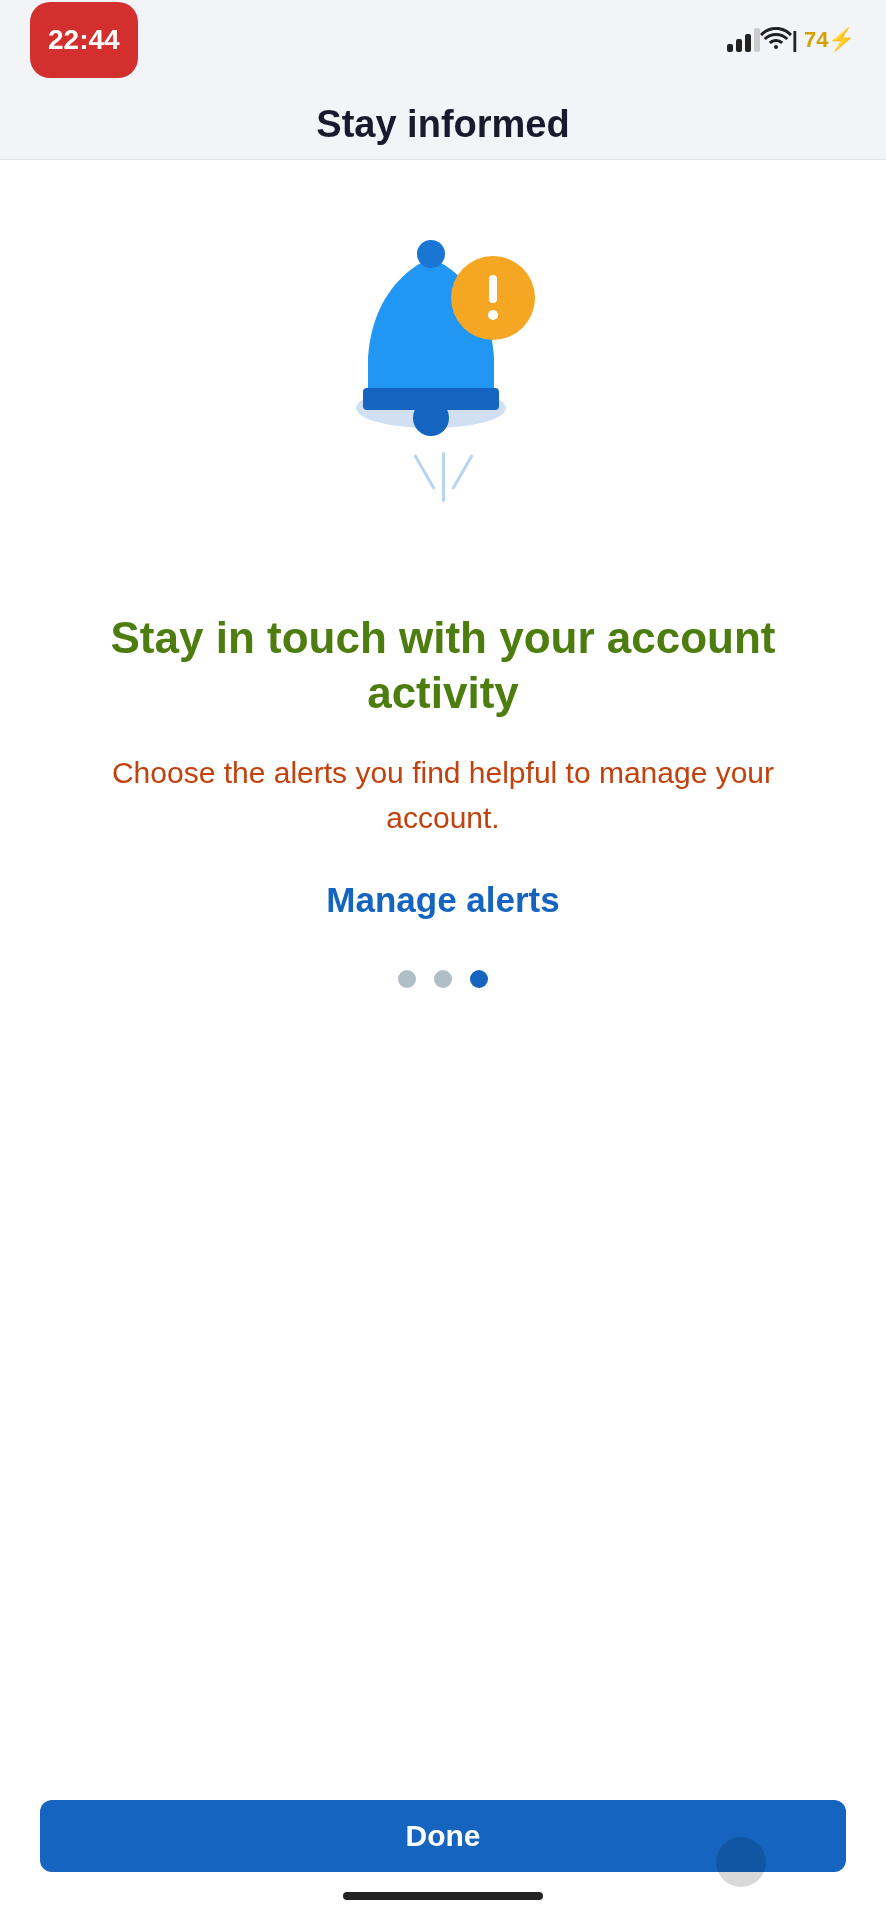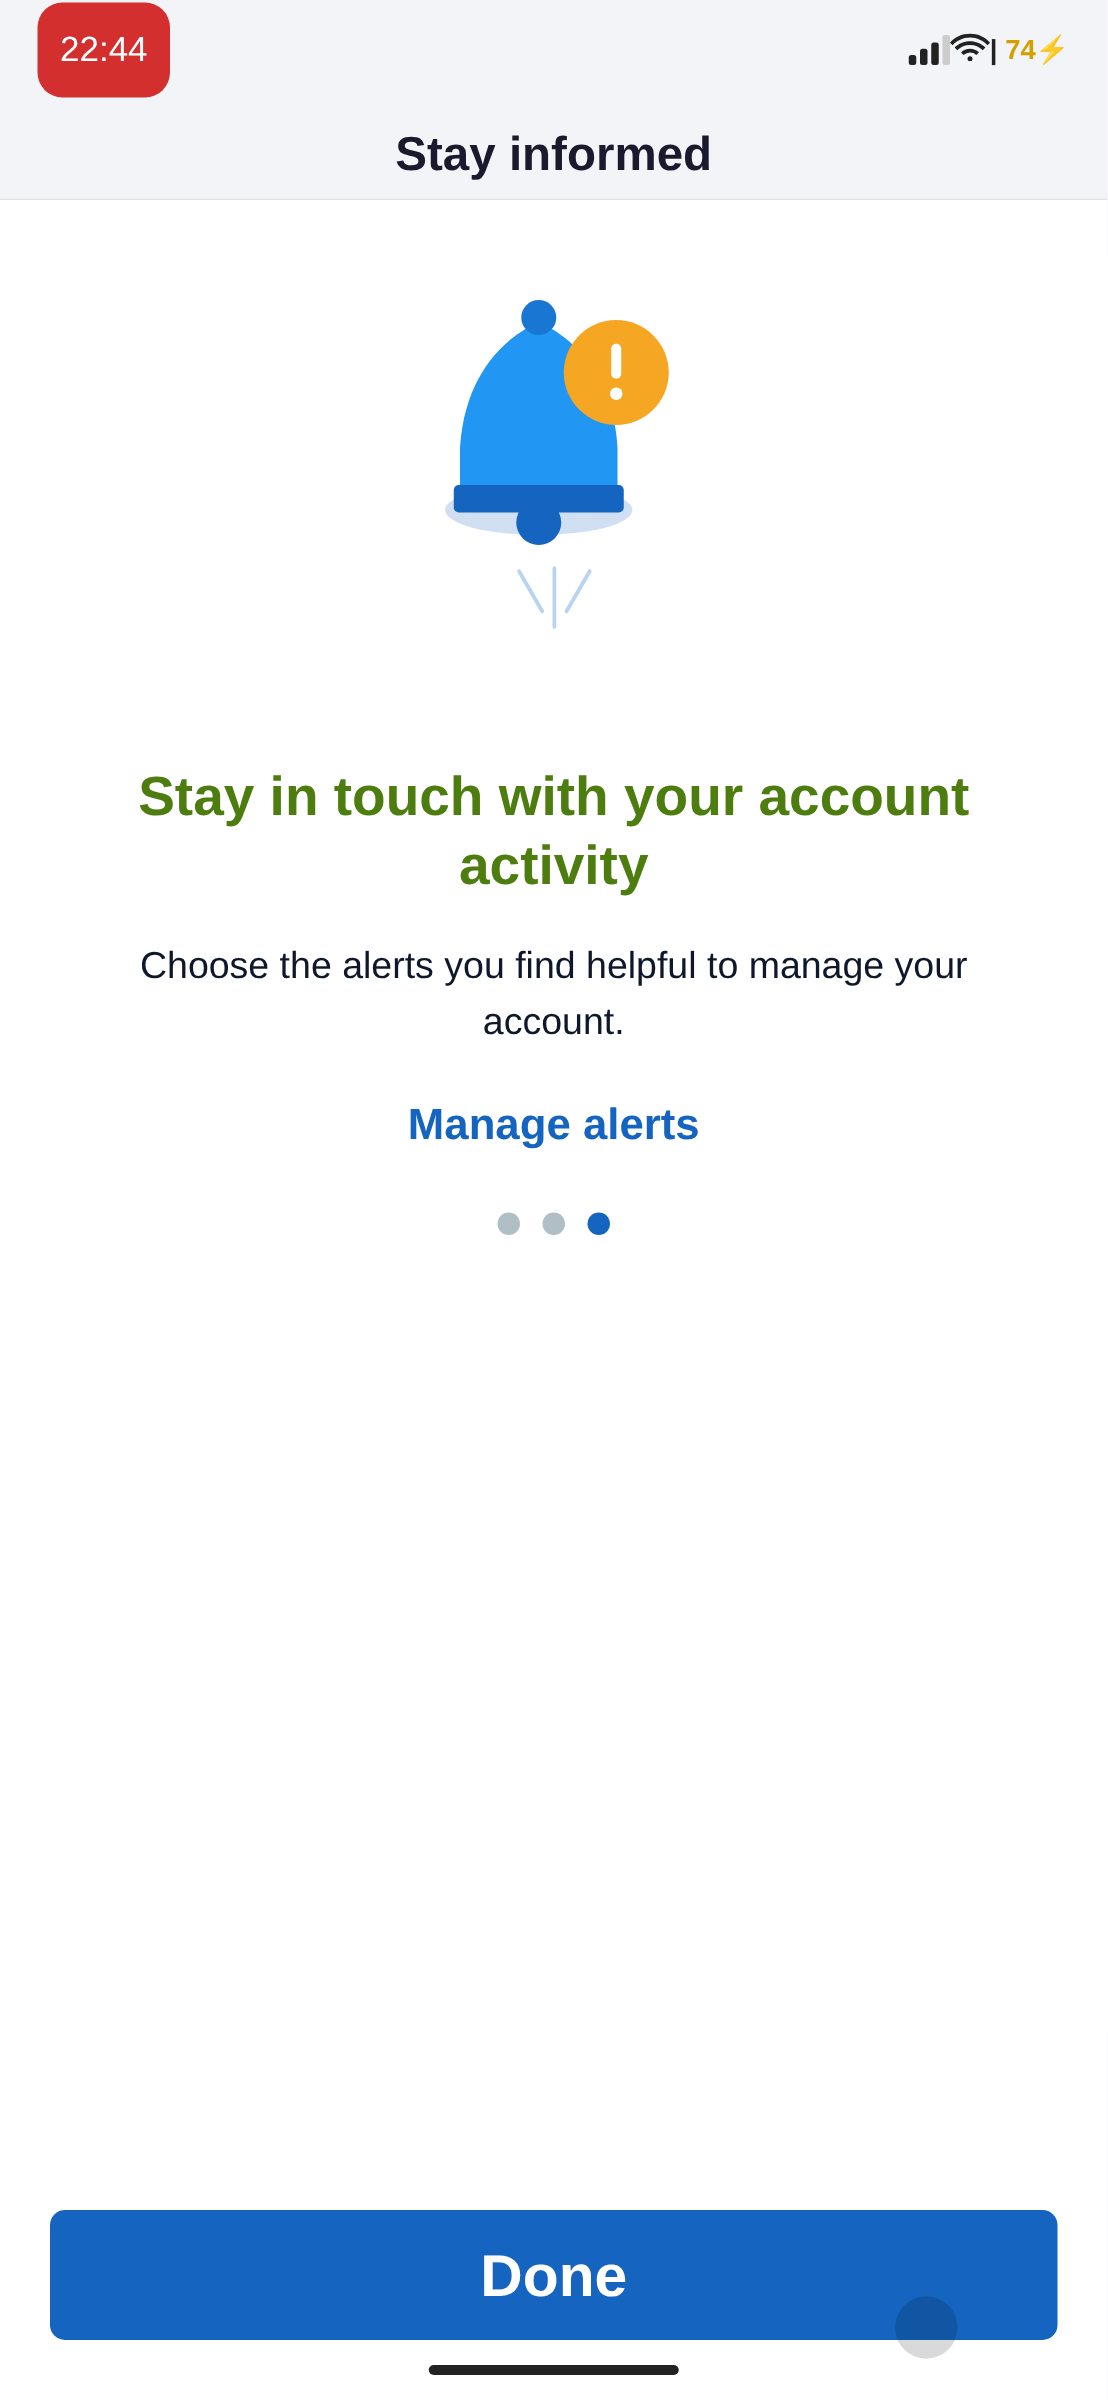--- a/index.html
+++ b/index.html
@@ -27,21 +27,21 @@
       align-items: center;
       justify-content: space-between;
       padding: 0 30px;
       position: relative;
     }
 
     .time-badge {
       background: #d32f2f;
       color: white;
       font-size: 28px;
-      font-weight: 400;
+      font-weight: 700;
       padding: 22px 18px;
       border-radius: 20px;
     }
 
     .status-icons {
       display: flex;
       align-items: center;
     }
 
     .signal-bars {
@@ -139,21 +139,21 @@
     .main-heading {
       font-size: 44px;
       font-weight: 800;
       color: #4d7c0f;
       line-height: 1.25;
       margin-bottom: 30px;
     }
 
     .sub-text {
       font-size: 30px;
-      color: #0f172a;
+      color: #c2410c;
       line-height: 1.5;
       margin-bottom: 40px;
     }
 
     .manage-link {
       font-size: 35px;
       color: #1565c0;
       font-weight: 700;
       text-decoration: none;
       margin-bottom: 50px;
@@ -187,24 +187,24 @@
       width: 100%;
       padding: 30px 40px 50px;
       background: #ffffff;
       position: absolute;
       bottom: 0;
       left: 0;
     }
 
     .done-button {
       width: 100%;
-      height: 104px;
+      height: 72px;
       background: #1565c0;
       color: white;
-      font-size: 47px;
+      font-size: 30px;
       font-weight: 600;
       border: none;
       border-radius: 12px;
       cursor: pointer;
       display: flex;
       align-items: center;
       justify-content: center;
       position: relative;
     }
 

